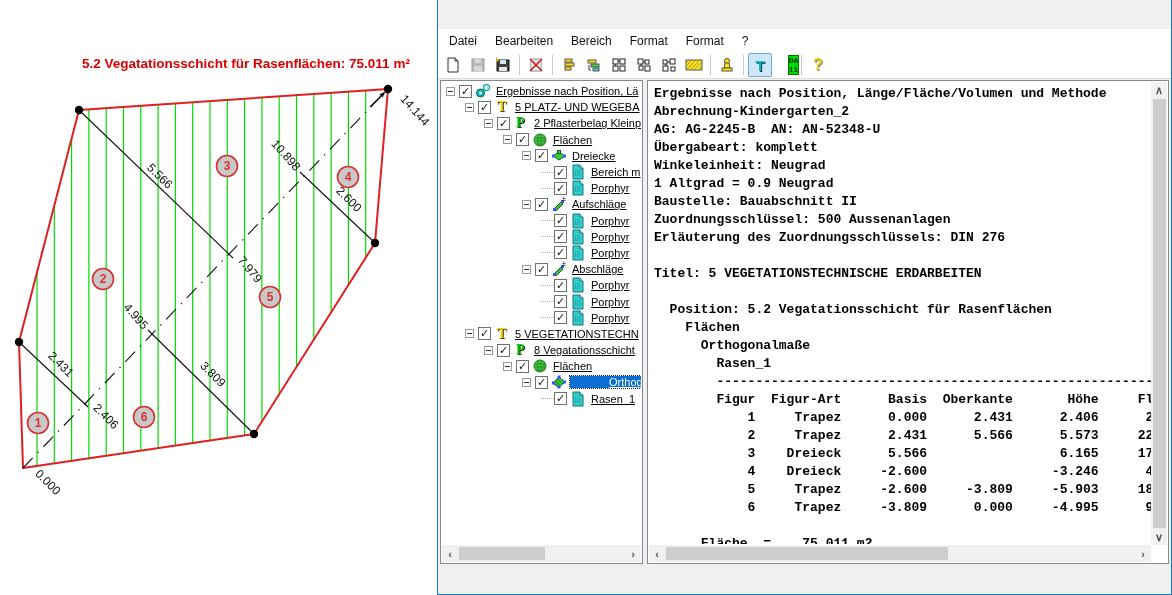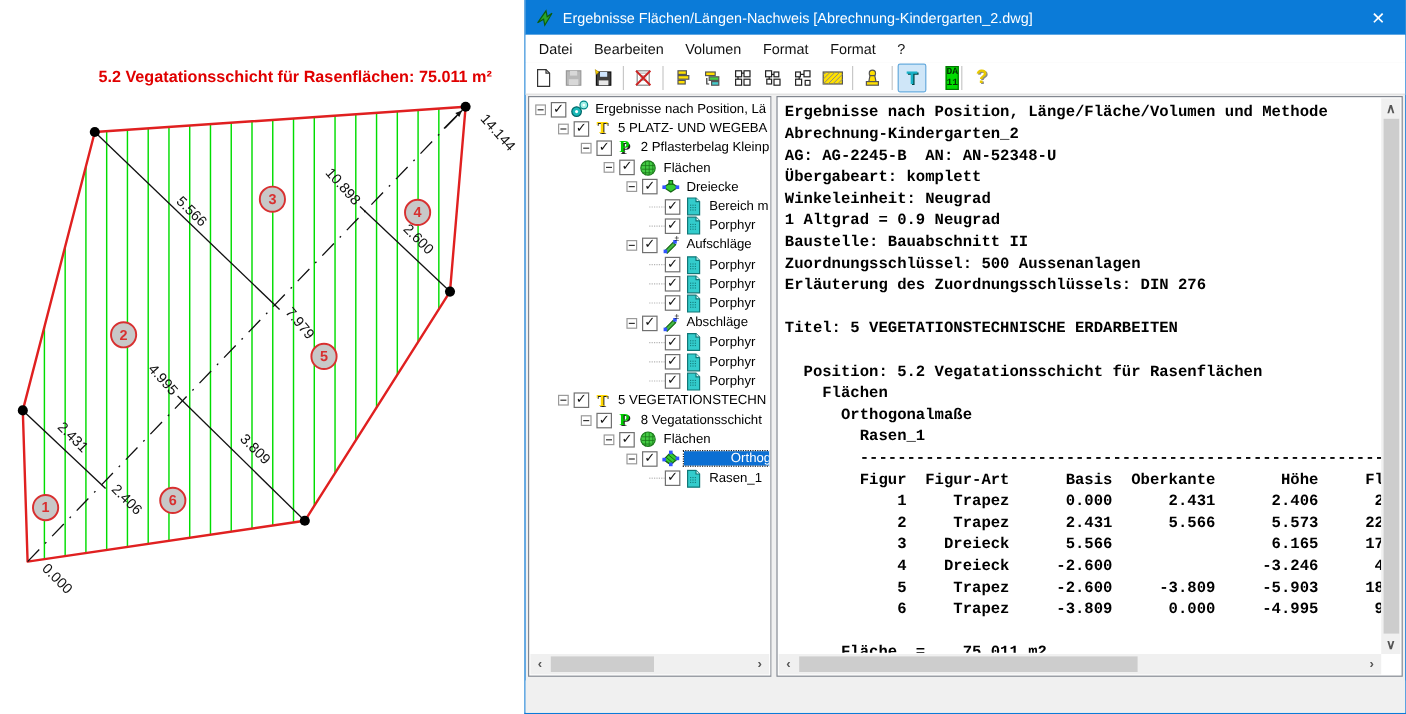--- a/index.html
+++ b/index.html
@@ -37,21 +37,21 @@
   .trow{position:relative;height:16.2px;display:flex;align-items:center;white-space:nowrap;
         font-size:11px;color:#000;}
   .expander{width:9px;height:9px;border:1px solid #9a9a9a;background:#fff;flex:0 0 auto;
             position:relative;margin-right:4px;}
   .expander::after{content:"";position:absolute;left:1px;right:1px;top:3px;height:1px;background:#333;}
   .stub{width:13px;height:1px;border-top:1px dotted #b5b5b5;flex:0 0 auto;}
   .cbx{width:13px;height:13px;border:1px solid #707070;background:#fff;flex:0 0 auto;
        font-size:11px;line-height:11px;text-align:center;color:#111;margin-right:3px;}
   .ticon{width:16px;height:16px;flex:0 0 auto;margin-right:3px;}
   .ticon svg{display:block;}
-  .tlab{padding:0 2px;}
+  .tlab{padding:0 2px;text-decoration:underline;}
   .trow.sel .tlab{background:#0b6fd3;color:#fff;outline:1px dotted #222;padding-left:39px;}
   .splitter{position:absolute;left:205px;top:80px;width:4px;height:484px;background:#f0f0f0;}
   .textpanel{position:absolute;left:209px;top:80px;right:2px;height:484px;background:#fff;
              border:1px solid #828790;}
   .resultsview{position:absolute;left:2px;top:2px;right:17px;bottom:19px;overflow:hidden;}
   .resultsview pre{margin:0;padding:2px 0 0 4px;font-family:Liberation Mono, monospace;
                    font-size:13px;line-height:18px;font-weight:bold;color:#000;}
   
   .hscroll{position:absolute;height:17px;bottom:1px;background:#f0f0f0;display:flex;align-items:center;}
   .vscroll{position:absolute;width:16px;top:1px;right:1px;background:#f0f0f0;
@@ -132,34 +132,25 @@
         <circle cx="270" cy="297" r="10.5" fill="#c8c8c8" stroke="#d83030" stroke-width="1.6"></circle>
         <text x="270" y="301" text-anchor="middle" font-size="12" font-weight="bold" fill="#d83030">5</text>
         <circle cx="144" cy="417" r="10.5" fill="#c8c8c8" stroke="#d83030" stroke-width="1.6"></circle>
         <text x="144" y="421" text-anchor="middle" font-size="12" font-weight="bold" fill="#d83030">6</text>
         <text x="82" y="68" font-size="13.5" font-weight="600" fill="#e00000">5.2 Vegatationsschicht für Rasenflächen: 75.011 m²</text>
       </svg>
   </div>
 
   <div class="appwin">
 
-    <div class="titlebar">
-      <span class="appicon">
-        <svg width="16" height="16" viewBox="0 0 16 16">
-          <path d="M2 12 L9 2 L10 7 L14 4 L8 14 L7 9 Z" fill="#2aa52a" stroke="#0c5c0c" stroke-width="1"></path>
-        </svg>
-      </span>
-      <span class="titletext">Ergebnisse Flächen/Längen-Nachweis [Abrechnung-Kindergarten_2.dwg]</span>
-      <span class="closebtn">✕</span>
-    </div>
 
     <div class="menubar" id="menubar">
         <div class="menuitem">Datei</div>
         <div class="menuitem">Bearbeiten</div>
-        <div class="menuitem">Volumen</div>
+        <div class="menuitem">Bereich</div>
         <div class="menuitem">Format</div>
         <div class="menuitem">Format</div>
         <div class="menuitem">?</div>
       </div>
 
     <div class="toolbar">
       <div class="tbtn">
         <svg width="16" height="16" viewBox="0 0 16 16">
             <path d="M3 1 h7 l3 3 v11 h-10 z" fill="#fff" stroke="#333"></path>
             <path d="M10 1 v3 h3" fill="none" stroke="#333"></path>

